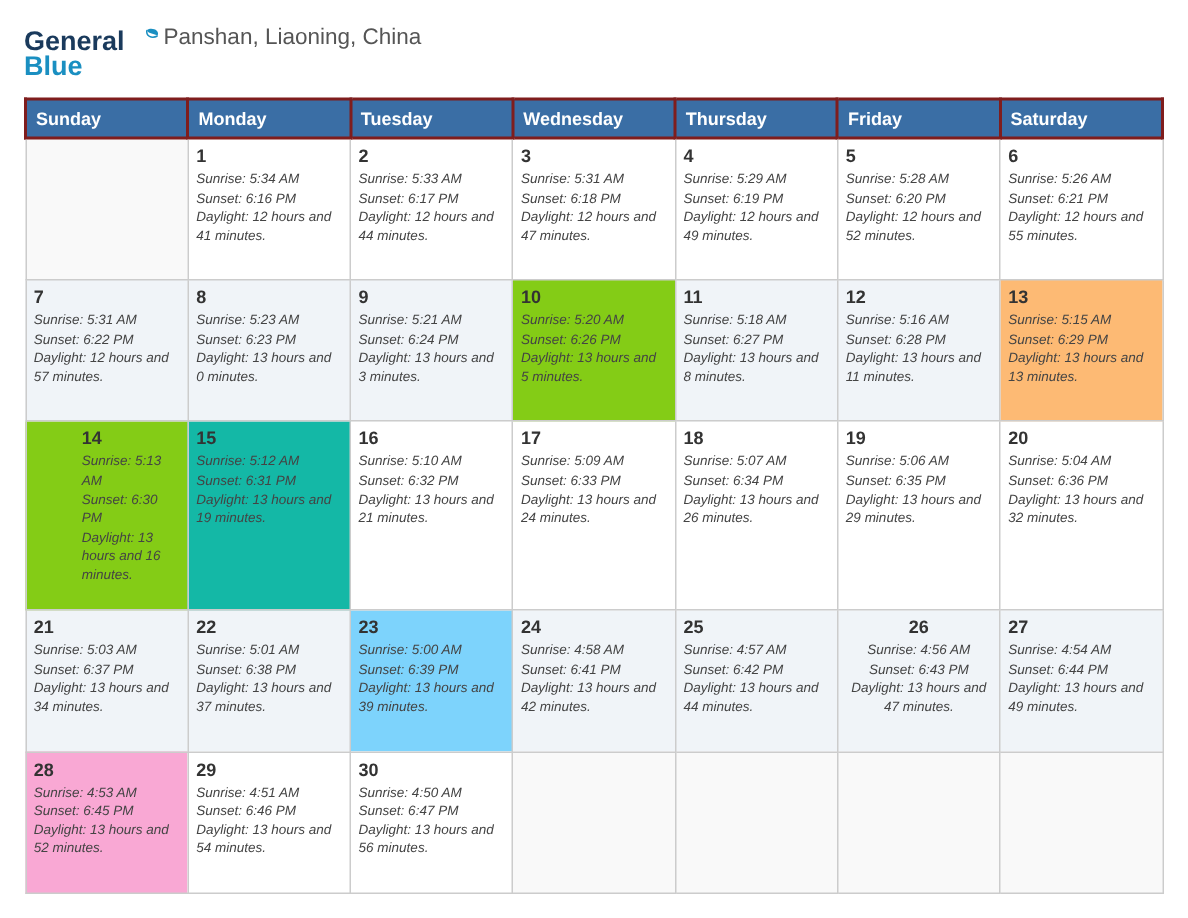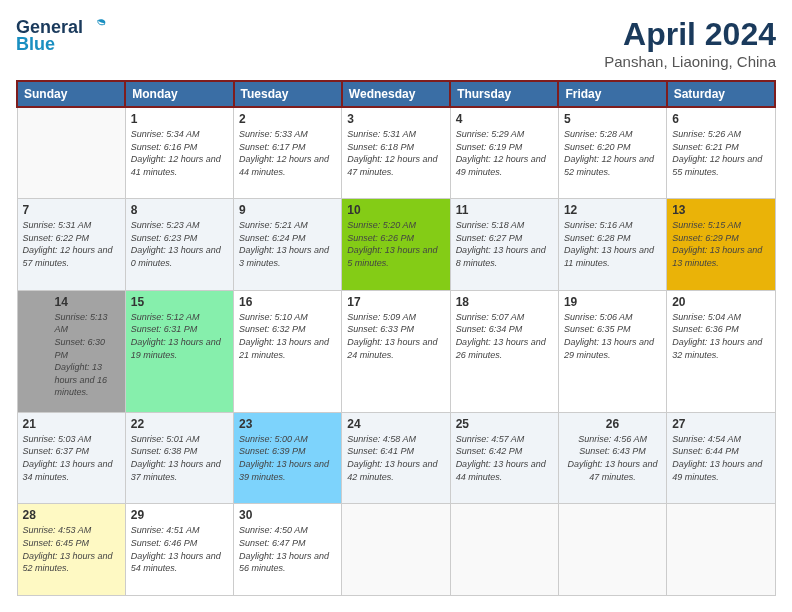--- a/index.html
+++ b/index.html
@@ -12,21 +12,20 @@
     }
     .page {
       width: 792px;
       height: 612px;
       padding: 16px;
       display: flex;
       flex-direction: column;
     }
     .header {
       display: flex;
-      justify-content: space-between;
       align-items: flex-start;
       margin-bottom: 10px;
     }
     .logo {
       display: flex;
       flex-direction: column;
       align-items: flex-start;
     }
     .logo-wrapper {
       display: flex;
@@ -92,21 +91,20 @@
       <div class="logo-wrapper">
         <span style="font-size:18px;font-weight:bold;color:#1a3a5c;">General</span>
         <svg width="22" height="22" viewBox="0 0 22 22">
           <path d="M11 4 C14 2, 20 4, 18 8 C16 6, 12 7, 11 4Z" fill="#1a8fc1"></path>
           <path d="M11 4 C10 8, 14 10, 18 8" fill="none" stroke="#1a8fc1" stroke-width="1"></path>
         </svg>
       </div>
       <span style="font-size:18px;font-weight:bold;color:#1a8fc1;margin-top:-4px;">Blue</span>
     </div>
     <div class="title-section">
-      <div class="calendar-title">April 2024</div>
       <div class="calendar-subtitle">Panshan, Liaoning, China</div>
     </div>
   </div>
 
   <table class="calendar-table">
     <thead>
       <tr>
         <th>Sunday</th>
         <th>Monday</th>
         <th>Tuesday</th>
@@ -210,39 +208,39 @@
       </div>
           </td>
           <td style="background-color: rgb(240, 244, 248);">
             <span class="day-number">12</span>
             <div class="day-info">
         <span>Sunrise: 5:16 AM</span><br>
         <span>Sunset: 6:28 PM</span><br>
         <span>Daylight: 13 hours and 11 minutes.</span>
       </div>
           </td>
-          <td style="background-color: #eab308;">
+          <td style="background-color: #fdba74;">
             <span class="day-number">13</span>
             <div class="day-info">
         <span>Sunrise: 5:15 AM</span><br>
         <span>Sunset: 6:29 PM</span><br>
         <span>Daylight: 13 hours and 13 minutes.</span>
       </div>
           </td>
         </tr>
         <tr>
-          <td style="background-color: #a3a3a3; padding-left: 37px;">
+          <td style="background-color: #84cc16; padding-left: 37px;">
             <span class="day-number">14</span>
             <div class="day-info">
         <span>Sunrise: 5:13 AM</span><br>
         <span>Sunset: 6:30 PM</span><br>
         <span>Daylight: 13 hours and 16 minutes.</span>
       </div>
           </td>
-          <td style="background-color: #86efac; margin-left: 44px;">
+          <td style="background-color: #14b8a6; margin-left: 44px;">
             <span class="day-number">15</span>
             <div class="day-info">
         <span>Sunrise: 5:12 AM</span><br>
         <span>Sunset: 6:31 PM</span><br>
         <span>Daylight: 13 hours and 19 minutes.</span>
       </div>
           </td>
           <td style="background-color: rgb(255, 255, 255);">
             <span class="day-number">16</span>
             <div class="day-info">
@@ -336,21 +334,21 @@
           <td style="background-color: rgb(240, 244, 248);">
             <span class="day-number">27</span>
             <div class="day-info">
         <span>Sunrise: 4:54 AM</span><br>
         <span>Sunset: 6:44 PM</span><br>
         <span>Daylight: 13 hours and 49 minutes.</span>
       </div>
           </td>
         </tr>
         <tr>
-          <td style="background-color: #fef9c3; margin-left: 16px;">
+          <td style="background-color: #f9a8d4; margin-left: 16px;">
             <span class="day-number">28</span>
             <div class="day-info">
         <span>Sunrise: 4:53 AM</span><br>
         <span>Sunset: 6:45 PM</span><br>
         <span>Daylight: 13 hours and 52 minutes.</span>
       </div>
           </td>
           <td style="background-color: rgb(255, 255, 255);">
             <span class="day-number">29</span>
             <div class="day-info">

